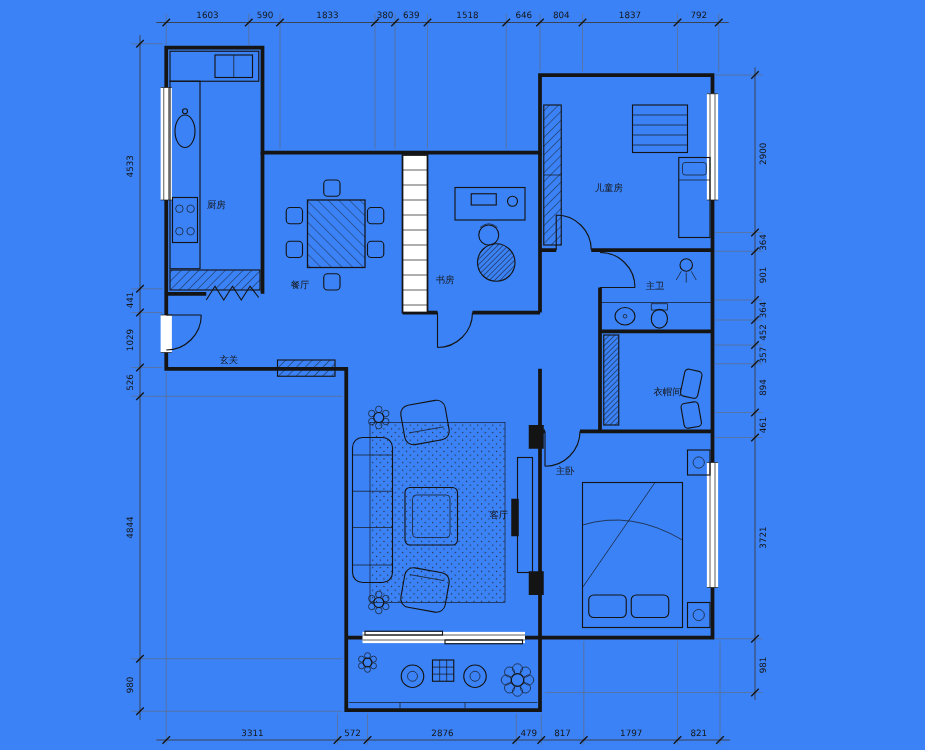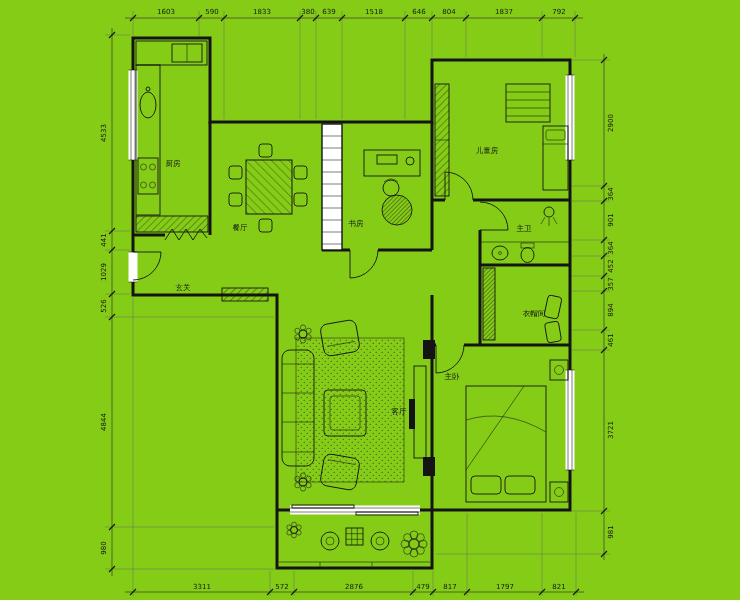--- a/index.html
+++ b/index.html
@@ -1,16 +1,16 @@
 <!DOCTYPE html>
 <html><head>
 <meta charset="utf-8">
 <style>
   html,body{margin:0;padding:0;background:#fff}
-  .stage{position:relative;width:740px;height:600px;background:#84cc16;overflow:hidden}
+  .stage{position:relative;width:740px;height:600px;background:#3b82f6;overflow:hidden}
   svg{display:block}
   .wall{fill:none;stroke:#141414;stroke-width:3;stroke-linejoin:miter}
   .thin{fill:none;stroke:#141414;stroke-width:0.9}
   .hair{fill:none;stroke:#141414;stroke-width:0.55}
   .ext{fill:none;stroke:#6a6a6a;stroke-width:0.45}
   .dimline{fill:none;stroke:#3a3a3a;stroke-width:0.7}
   .tick{fill:none;stroke:#141414;stroke-width:1.1}
   .dim{font:7px "DejaVu Sans","Liberation Sans",sans-serif;fill:#161616}
   .room{font:7.5px "DejaVu Sans","Liberation Sans",sans-serif;fill:#161616}
   .solid{fill:#141414;stroke:none}

